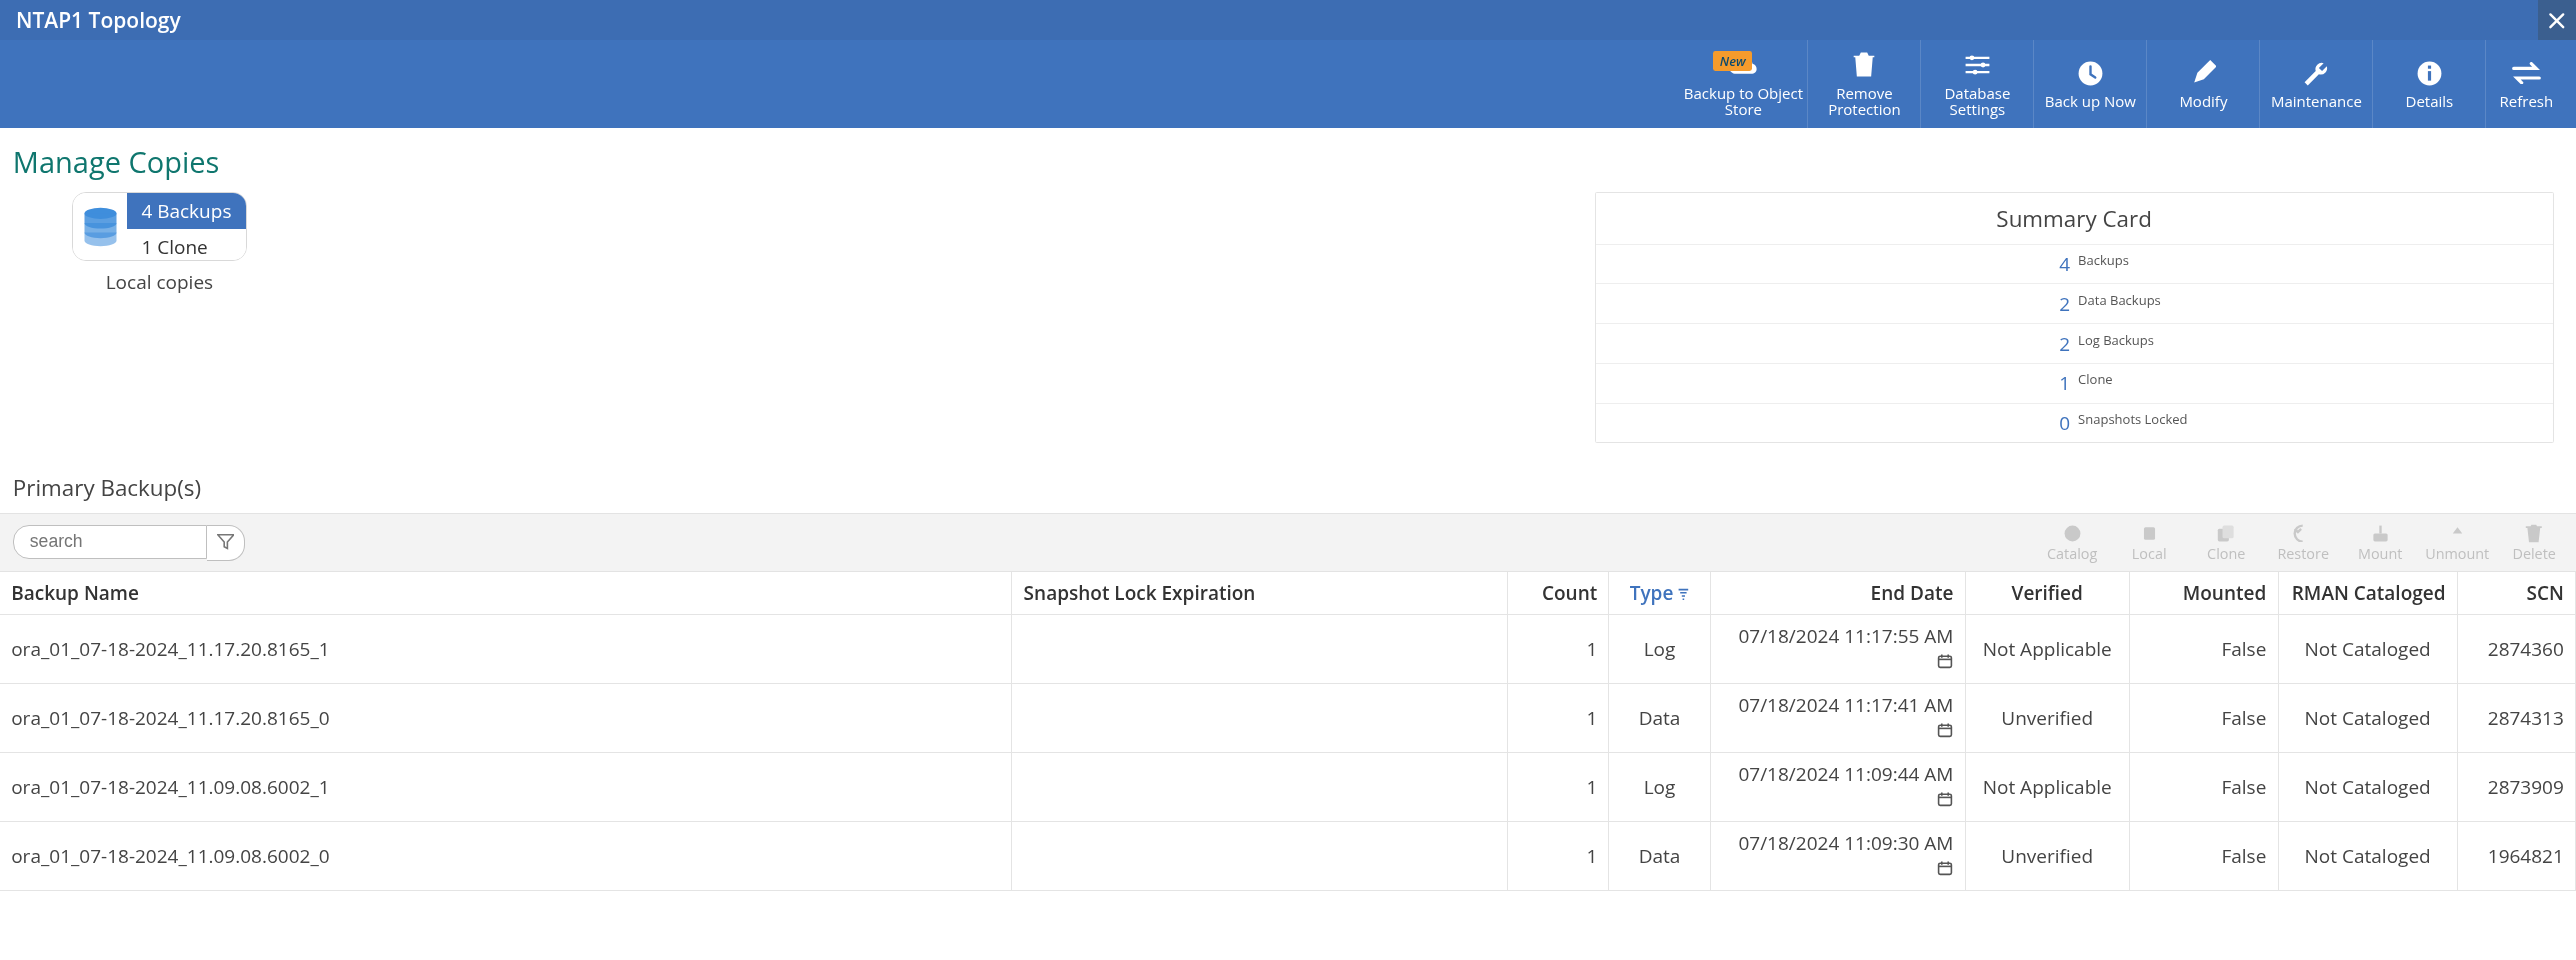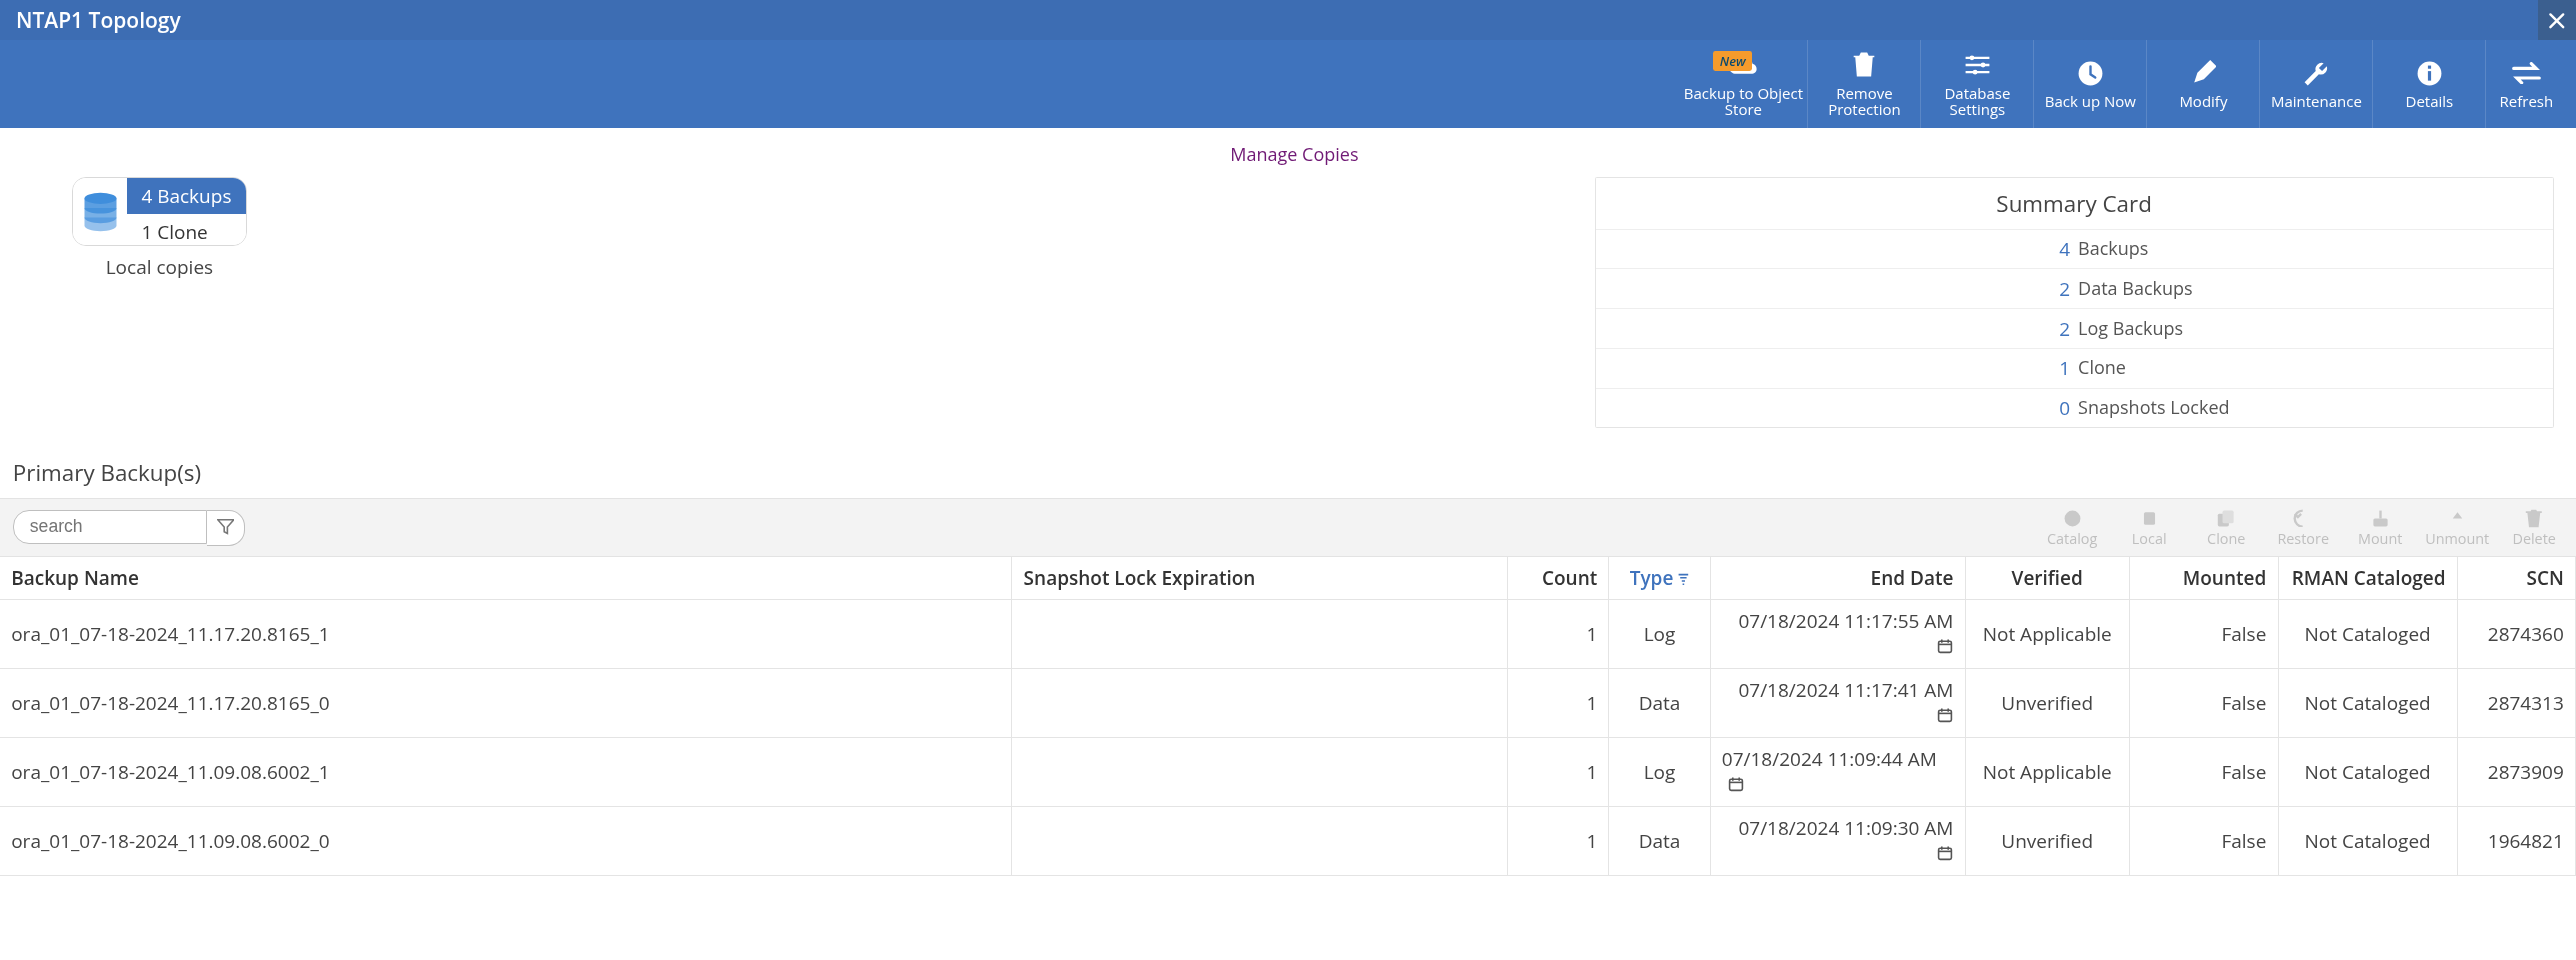--- a/index.html
+++ b/index.html
@@ -70,24 +70,23 @@
     color:#0c4a6e;
     font-size: 12.8px;
     font-style: italic;
     font-weight: 600;
     padding: 0.8px 6.4px;
     border-radius: 2.4px;
   }
 
   
   .section-title {
-    font-size: 18px;
-    color: #701a75;
+    font-size: 29px;
+    color: #0f766e;
     margin: 14.4px 0 11.2px 12.8px;
-    text-align: center;
   }
   .copies-row {
     display: flex;
     align-items: flex-start;
   }
   .local-copies {
     margin-left: 72px;
   }
   .copy-card {
     display:flex;
@@ -138,21 +137,21 @@
   .summary-row .num {
     color:#3f73bd;
     width: 50%;
     text-align:right;
     padding-right: 8px;
     font-size: 19px;
     cursor:pointer;
   }
   .summary-row .txt {
     width: 50%;
-    font-size: 18px;
+    font-size: 13px;
     color:#555;
   }
 
   
   .pb-title { font-size:22.4px; color:#444; margin: 29px 0 9.6px 12.8px; }
   .pb-toolbar {
     background:#f3f3f3;
     border:0.8px solid #e3e3e3;
     border-left:none; border-right:none;
     display:flex;
@@ -492,21 +491,21 @@
         <td class="col-ver" style="text-align:center">Unverified</td>
         <td class="col-mnt" style="text-align:right">False</td>
         <td class="col-rman" style="text-align:center">Not Cataloged</td>
         <td class="col-scn" style="text-align:right">2874313</td>
       </tr>
       <tr>
         <td class="col-name">ora_01_07-18-2024_11.09.08.6002_1</td>
         <td class="col-sle"></td>
         <td class="col-count" style="text-align:right">1</td>
         <td class="col-type" style="text-align:center;color:#444">Log</td>
-        <td class="col-end" style="text-align:left">07/18/2024 11:09:44 AM <span class="cal-ico"><svg width="16" height="16" viewBox="0 0 20 20">
+        <td class="col-end" style="text-align:right">07/18/2024 11:09:44 AM <span class="cal-ico"><svg width="16" height="16" viewBox="0 0 20 20">
               <rect x="2" y="4" width="16" height="14" rx="2" fill="none" stroke="#555" stroke-width="2"></rect>
               <path d="M2 8h16" stroke="#555" stroke-width="2"></path>
               <path d="M6 2v4M14 2v4" stroke="#555" stroke-width="2"></path>
             </svg></span></td>
         <td class="col-ver" style="text-align:center">Not Applicable</td>
         <td class="col-mnt" style="text-align:right">False</td>
         <td class="col-rman" style="text-align:center">Not Cataloged</td>
         <td class="col-scn" style="text-align:right">2873909</td>
       </tr>
       <tr>

